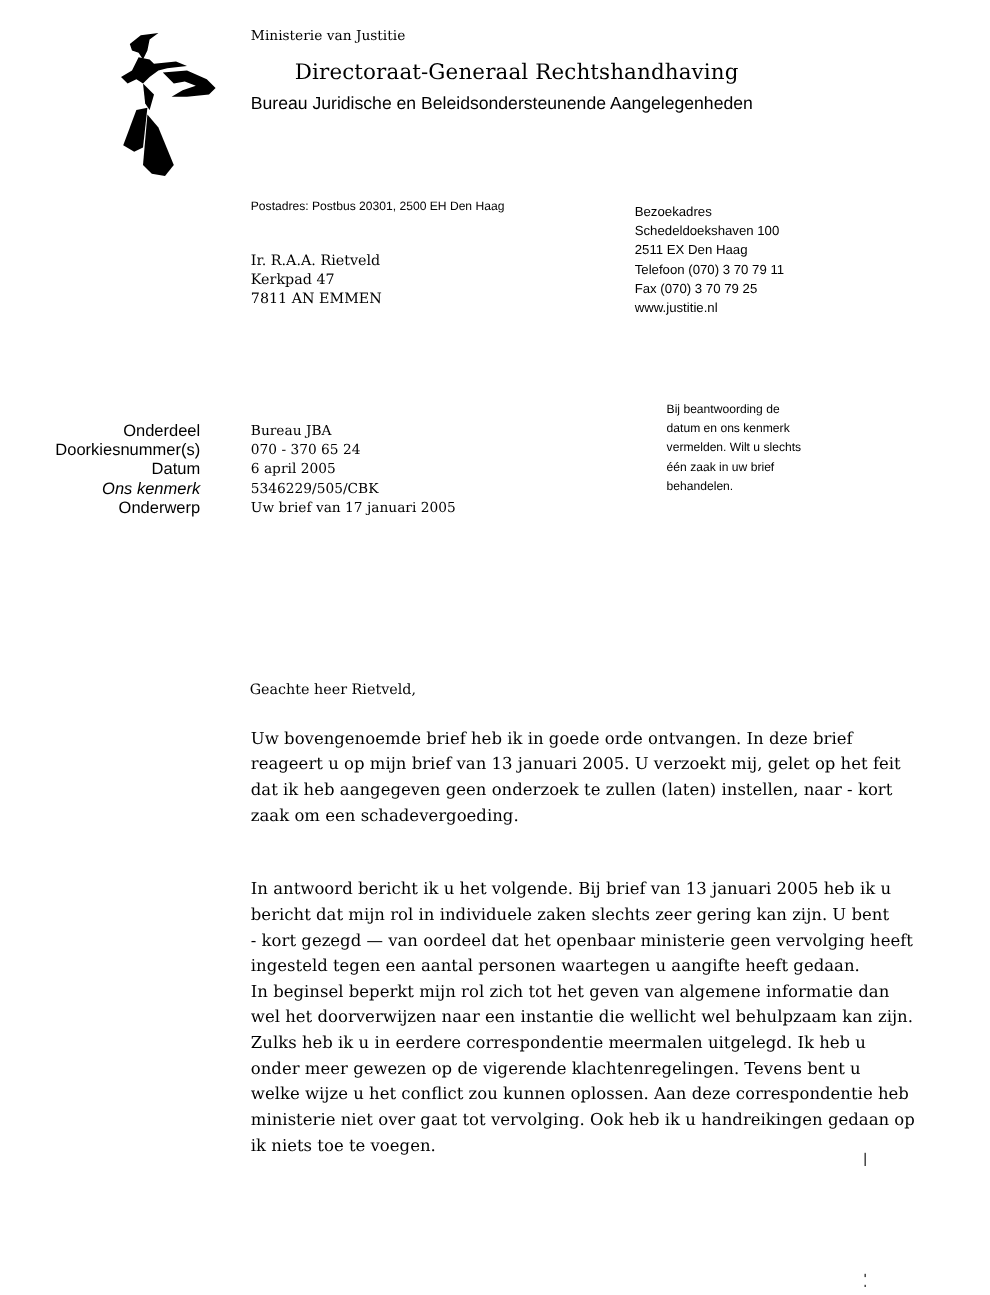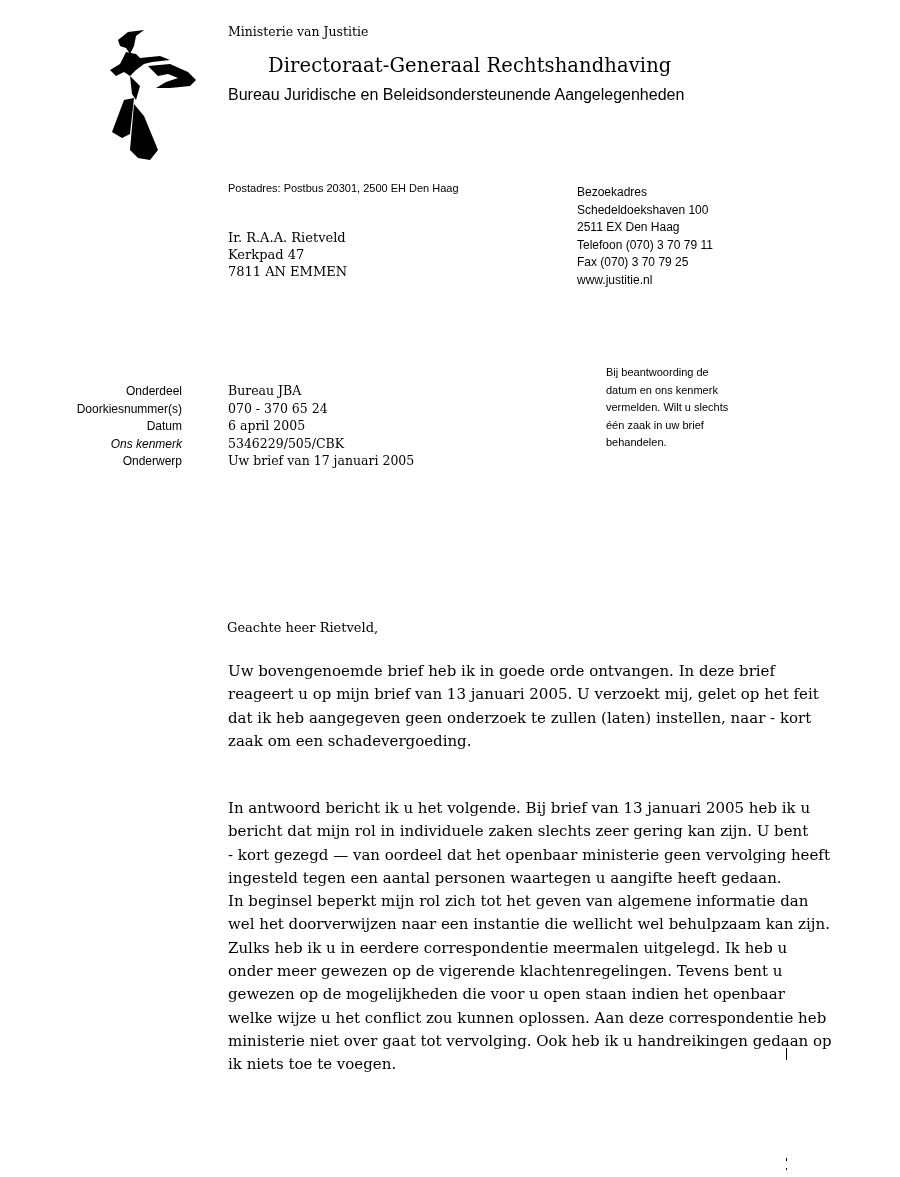--- a/index.html
+++ b/index.html
@@ -9,21 +9,21 @@
   }
   .abs { position: absolute; }
   .logo { left: 100px; top: 28px; width: 110px; height: 140px; }
   .ministry { left: 228px; top: 24px; font-size: 12.5px; }
   .dg { left: 228px; top: 54px; font-size: 19.5px; letter-spacing: 0.1px; margin-left: 40px; }
   .bureau { left: 228px; top: 86px; font-size: 16px; }
   .sans { font-family: "Liberation Sans", sans-serif; }
   .postadres { left: 228px; top: 182px; font-size: 11px; }
   .recipient { left: 228px; top: 215px; font-size: 13px; line-height: 17px; margin-top: 14px; }
   .visit { left: 577px; top: 184px; font-size: 12px; line-height: 17.5px; }
-  .meta-labels { left: 40px; width: 142px; top: 383px; font-size: 12px; line-height: 17.5px; text-align: right; }
+  .meta-labels { left: 40px; width: 142px; top: 383px; font-size: 15px; line-height: 17.5px; text-align: right; }
   .meta-values { left: 228px; top: 382px; font-size: 12.5px; line-height: 17.5px; }
   .note { left: 606px; top: 364px; font-size: 11px; line-height: 17.5px; width: 180px; }
   .meta-labels div, .meta-values div, .visit div, .recipient div { white-space: nowrap; }
   .italic { font-style: italic; }
   .salutation { left: 227px; top: 620px; font-size: 13px; }
   .body { left: 228px; font-size: 15px; line-height: 23.3px; width: 620px; }
   .body div { white-space: nowrap; }
   .p1 { top: 660px; }
   .p2 { top: 797px; }
   .mark { background: #000; width: 1px; }
@@ -96,21 +96,20 @@
 
 <div class="abs body p2">
   <div>In antwoord bericht ik u het volgende. Bij brief van 13 januari 2005 heb ik u</div>
   <div>bericht dat mijn rol in individuele zaken slechts zeer gering kan zijn. U bent</div>
   <div>- kort gezegd — van oordeel dat het openbaar ministerie geen vervolging heeft</div>
   <div>ingesteld tegen een aantal personen waartegen u aangifte heeft gedaan.</div>
   <div>In beginsel beperkt mijn rol zich tot het geven van algemene informatie dan</div>
   <div>wel het doorverwijzen naar een instantie die wellicht wel behulpzaam kan zijn.</div>
   <div>Zulks heb ik u in eerdere correspondentie meermalen uitgelegd. Ik heb u</div>
   <div>onder meer gewezen op de vigerende klachtenregelingen. Tevens bent u</div>
-  <div>gewezen op de mogelijkheden die voor u open staan indien het openbaar</div>
   <div>welke wijze u het conflict zou kunnen oplossen. Aan deze correspondentie heb</div>
   <div>ministerie niet over gaat tot vervolging. Ook heb ik u handreikingen gedaan op</div>
   <div>ik niets toe te voegen.</div>
 </div>
 
 <div class="abs mark" style="left:786px; top:1048px; height:12px;"></div>
 <div class="abs mark" style="left:786px; top:1158px; height:3px;"></div>
 <div class="abs mark" style="left:786px; top:1168px; height:2px;"></div>
 
 </body></html>

